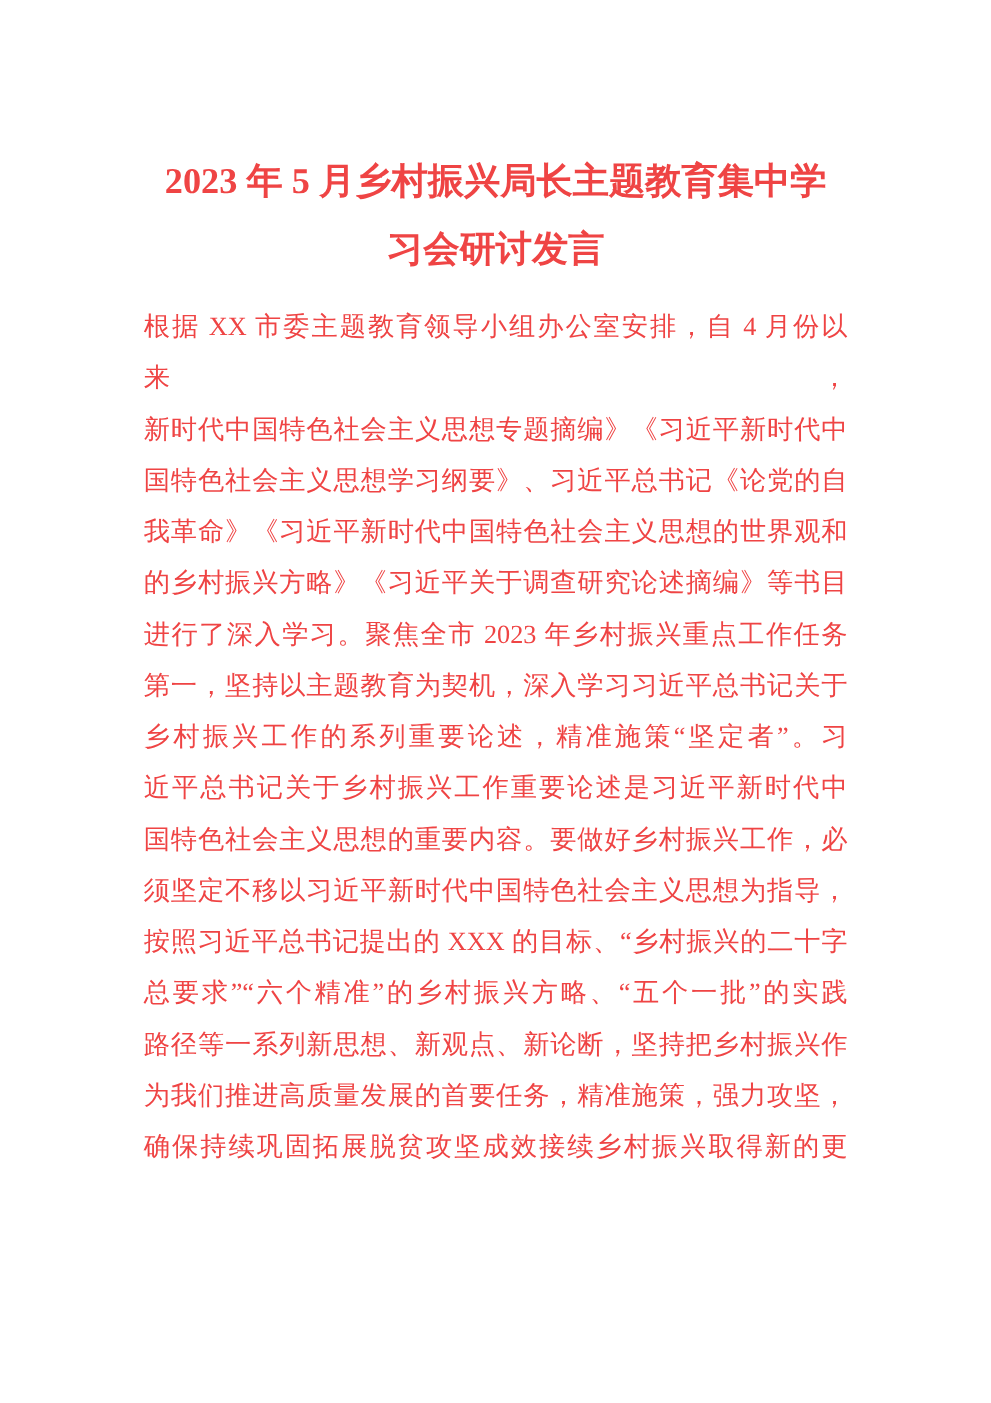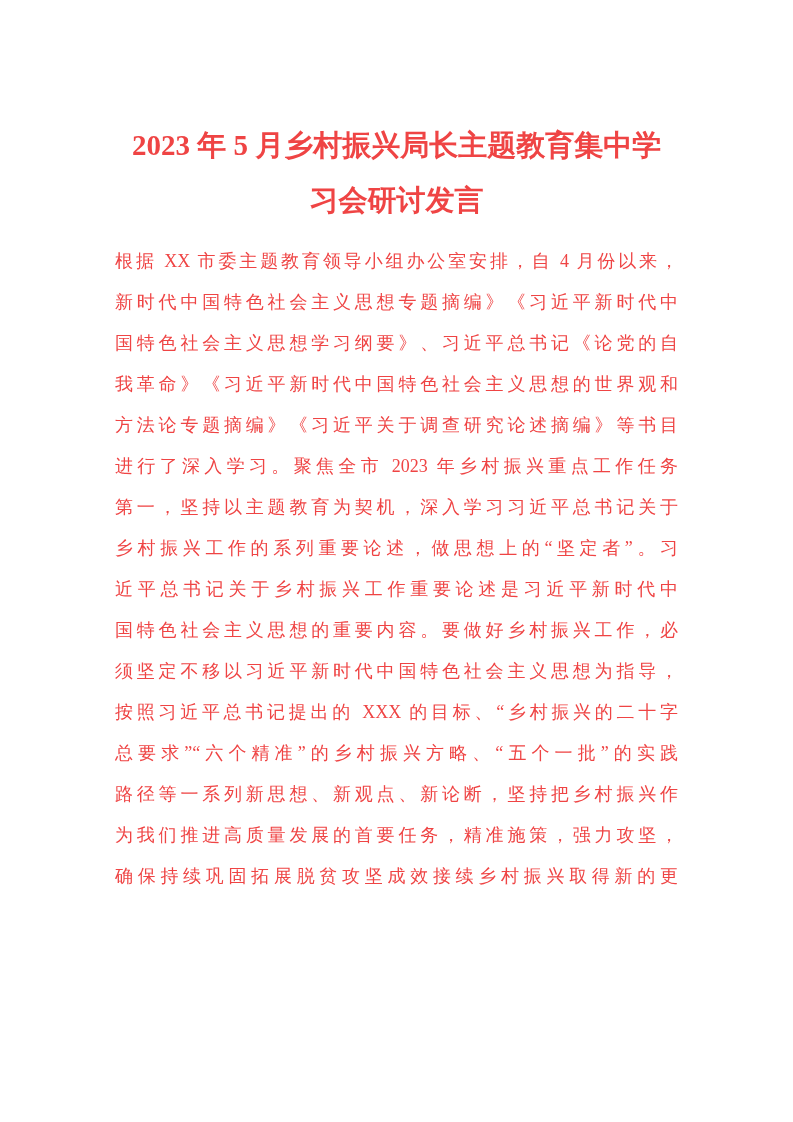--- a/index.html
+++ b/index.html
@@ -20,21 +20,21 @@
     font-family: "Liberation Serif", "DejaVu Serif", serif;
   }
   .doc-title {
     font-size: 29px;
     font-weight: bold;
     line-height: 55px;
     text-align: center;
     margin: 0 0 13px 0;
   }
   .doc-body {
-    font-size: 18px;
+    font-size: 21px;
     line-height: 41px;
   }
   .doc-body .line {
     text-align: justify;
     text-align-last: justify;
     text-justify: inter-character;
     white-space: normal;
   }
   .doc-body .line.para-end {
     text-align-last: left;
@@ -46,24 +46,24 @@
 <div class="page">
   <h1 class="doc-title">
     <div>2023 年 5 月乡村振兴局长主题教育集中学</div>
     <div>习会研讨发言</div>
   </h1>
   <div class="doc-body">
       <div class="line">根据 XX 市委主题教育领导小组办公室安排，自 4 月份以来，</div>
       <div class="line">新时代中国特色社会主义思想专题摘编》《习近平新时代中</div>
       <div class="line">国特色社会主义思想学习纲要》、习近平总书记《论党的自</div>
       <div class="line">我革命》《习近平新时代中国特色社会主义思想的世界观和</div>
-      <div class="line">方法论专题摘编》《习近平关于调查研究论述摘编》等书目</div>
+      <div class="line">的乡村振兴方略》《习近平关于调查研究论述摘编》等书目</div>
       <div class="line">进行了深入学习。聚焦全市 2023 年乡村振兴重点工作任务</div>
       <div class="line">第一，坚持以主题教育为契机，深入学习习近平总书记关于</div>
-      <div class="line">乡村振兴工作的系列重要论述，做思想上的“坚定者”。习</div>
+      <div class="line">乡村振兴工作的系列重要论述，精准施策“坚定者”。习</div>
       <div class="line">近平总书记关于乡村振兴工作重要论述是习近平新时代中</div>
       <div class="line">国特色社会主义思想的重要内容。要做好乡村振兴工作，必</div>
       <div class="line">须坚定不移以习近平新时代中国特色社会主义思想为指导，</div>
       <div class="line">按照习近平总书记提出的 XXX 的目标、“乡村振兴的二十字</div>
       <div class="line">总要求”“六个精准”的乡村振兴方略、“五个一批”的实践</div>
       <div class="line">路径等一系列新思想、新观点、新论断，坚持把乡村振兴作</div>
       <div class="line">为我们推进高质量发展的首要任务，精准施策，强力攻坚，</div>
       <div class="line">确保持续巩固拓展脱贫攻坚成效接续乡村振兴取得新的更</div>
     </div>
 </div>

